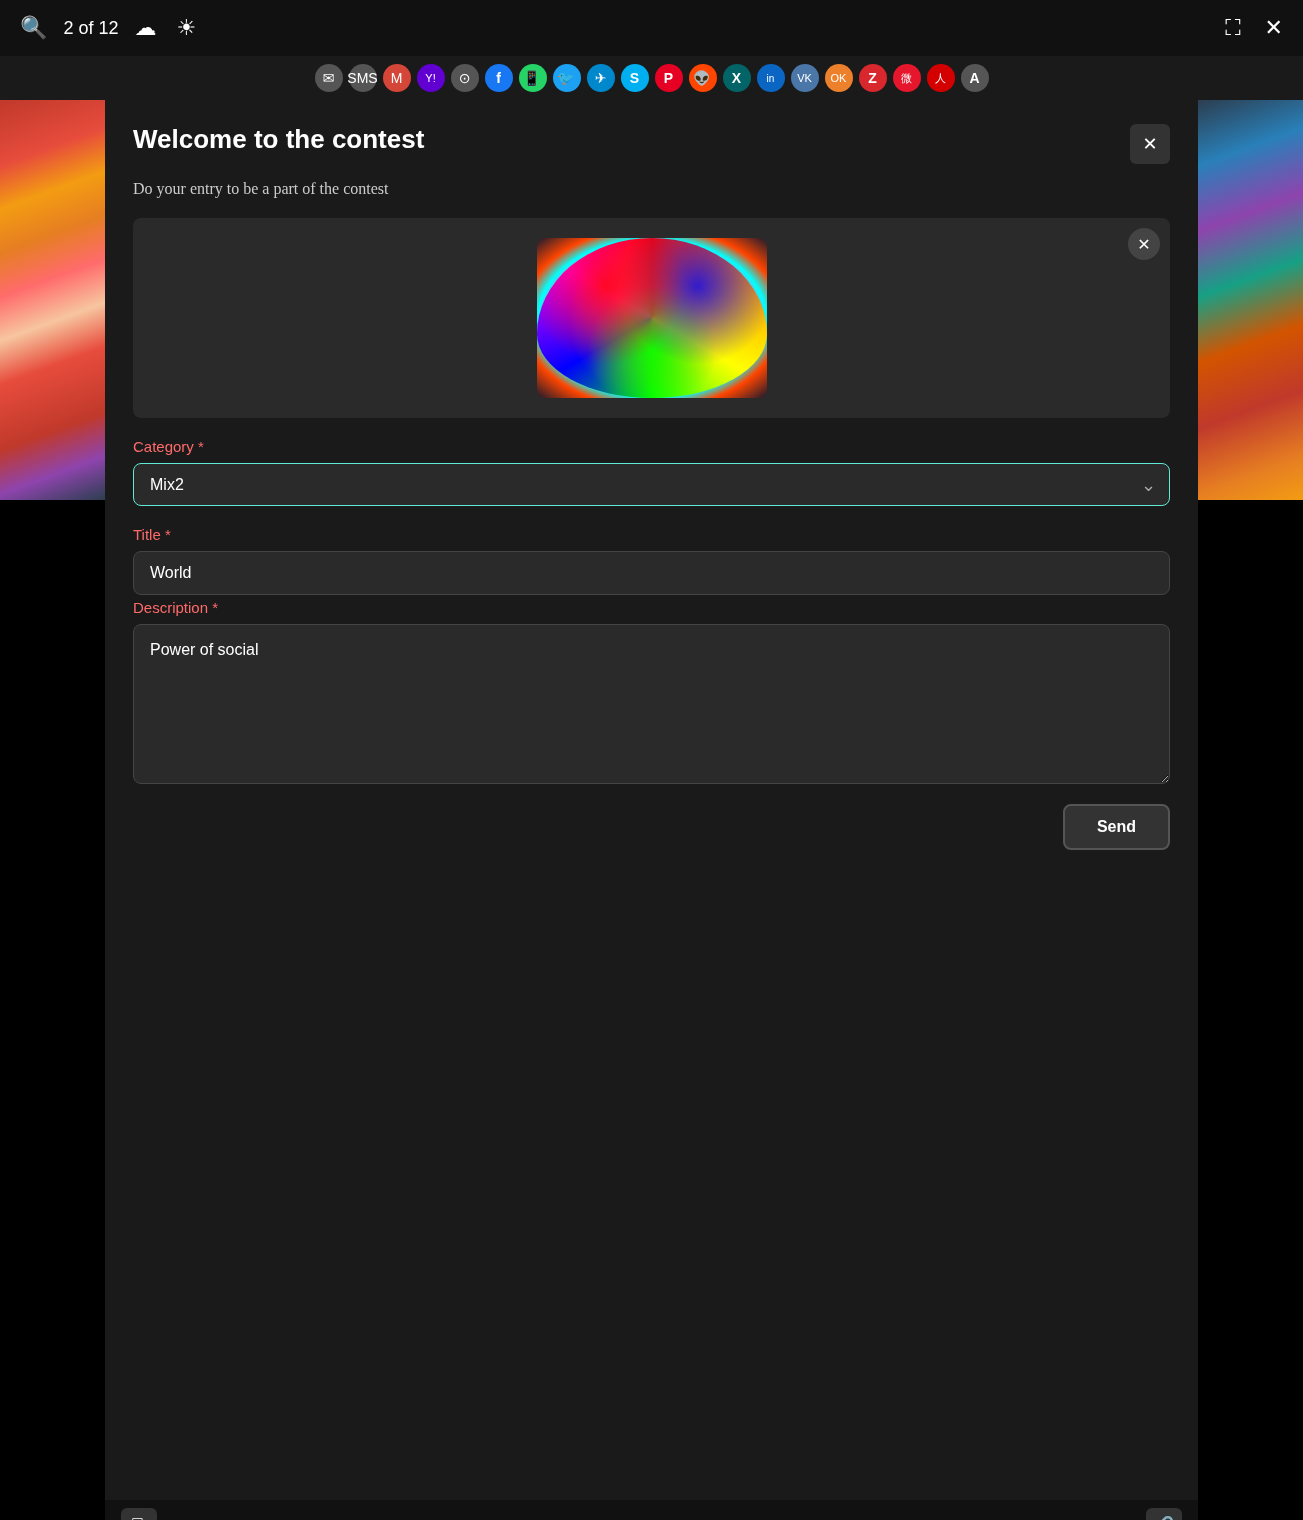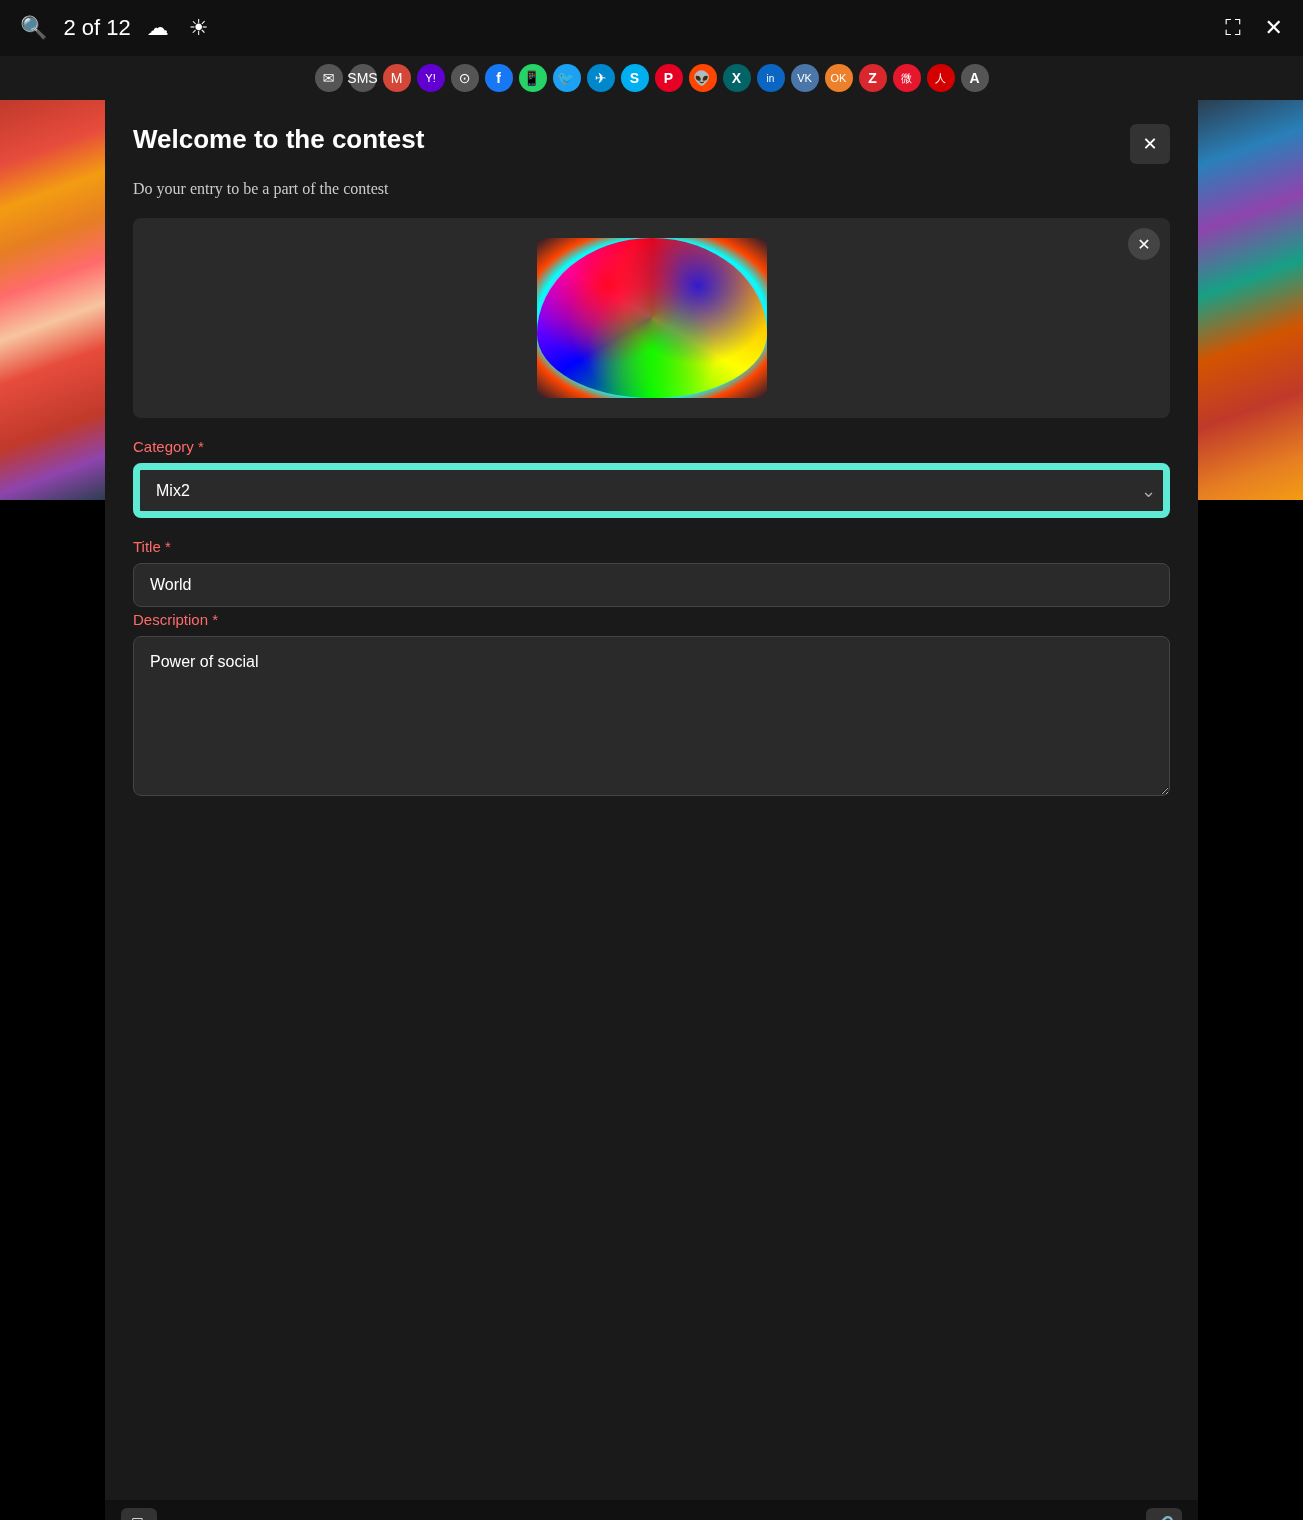--- a/index.html
+++ b/index.html
@@ -25,21 +25,21 @@
       display: flex;
       align-items: center;
       gap: 12px;
     }
     .top-bar-right {
       display: flex;
       align-items: center;
       gap: 16px;
     }
     .counter {
-      font-size: 22px;
+      font-size: 18px;
       color: #fff;
     }
     .icon-btn {
       background: none;
       border: none;
       color: #fff;
       cursor: pointer;
       font-size: 22px;
       display: flex;
       align-items: center;
@@ -199,21 +199,21 @@
       color: #ff6b6b;
     }
 
     .select-wrapper {
       position: relative;
       margin-bottom: 20px;
     }
     .field-select {
       width: 100%;
       background: #2a2a2a;
-      border: 7px solid #5eead4;
+      border: 1px solid #5eead4;
       color: #fff;
       padding: 12px 16px;
       border-radius: 8px;
       font-size: 16px;
       appearance: none;
       cursor: pointer;
     }
     .select-chevron {
       position: absolute;
       right: 14px;
@@ -352,20 +352,23 @@
     <label class="field-label">
       <span>Title *</span>
     </label>
     <input class="field-input" type="text" value="World" style="">
 
     <label class="field-label">
       <span>Description *</span>
     </label>
     <textarea class="field-textarea" style="">Power of social</textarea>
 
+    <div style="display:flex; justify-content: flex-end;">
+      <button class="send-btn">Send</button>
+    </div>
 
   </div>
 
   <div class="side-image-right" style="background: linear-gradient(160deg, #2c3e50 0%, #2980b9 15%, #8e44ad 30%, #16a085 45%, #d35400 60%, #c0392b 75%, #e67e22 90%, #f39c12 100%); width:105px; height:400px;">
   </div>
 
 </div>
 
 <div style="display:flex; align-items:center; gap:20px; padding: 8px 16px; background:#111; margin-left:105px; width: calc(100% - 210px);">
   <div class="action-icon">⎘</div>

